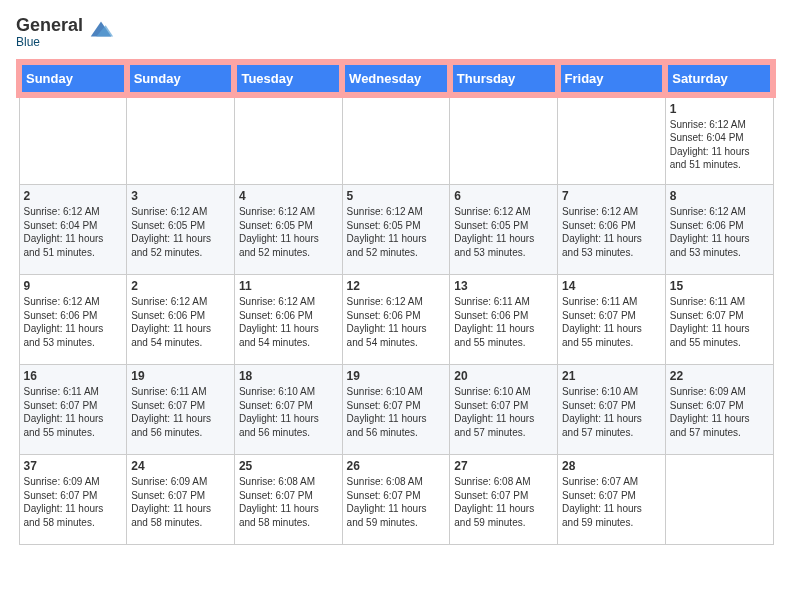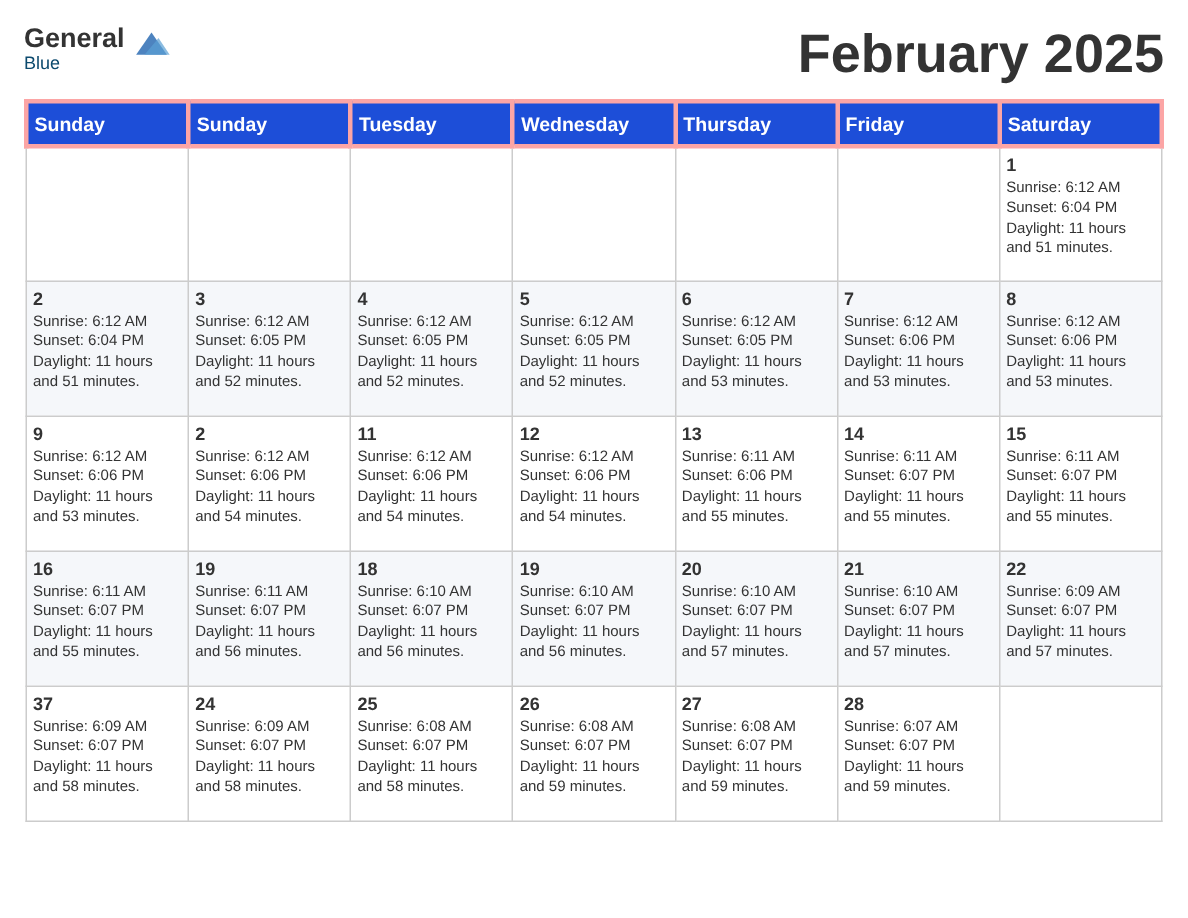--- a/index.html
+++ b/index.html
@@ -55,27 +55,27 @@
     .location {
       font-size: 14px;
       color: #555;
     }
     table {
       width: 100%;
       border-collapse: collapse;
       table-layout: fixed;
     }
     thead tr th {
-      background: #1d4ed8;
+      background: #3b82f6;
       color: #fff;
       font-size: 13px;
       font-weight: bold;
       padding: 6px 4px;
       text-align: left;
-      border: 3px solid #fca5a5;
+      border: 6px solid #fca5a5;
     }
     tbody tr td {
       border: 1px solid #ccc;
       vertical-align: top;
       padding: 4px 4px;
       font-size: 10.5px;
       color: #333;
       height: 90px;
     }
     .day-num {
@@ -107,21 +107,20 @@
     <div class="logo-text">
       <span class="logo-general">General</span>
       <span class="logo-blue">Blue</span>
     </div>
     <svg class="logo-icon" viewBox="0 0 30 30" xmlns="http://www.w3.org/2000/svg">
       <polygon points="4,22 15,6 26,22" fill="#2e6db4" opacity="0.85"></polygon>
       <polygon points="10,22 20,10 28,22" fill="#5a9fd4" opacity="0.7"></polygon>
     </svg>
   </div>
   <div class="title-block">
-    <div class="month-year">February 2025</div>
   </div>
 </div>
 
 <table>
   <thead>
     <tr>
     <th>Sunday</th>
         <th>Sunday</th>
         <th>Tuesday</th>
         <th>Wednesday</th>

